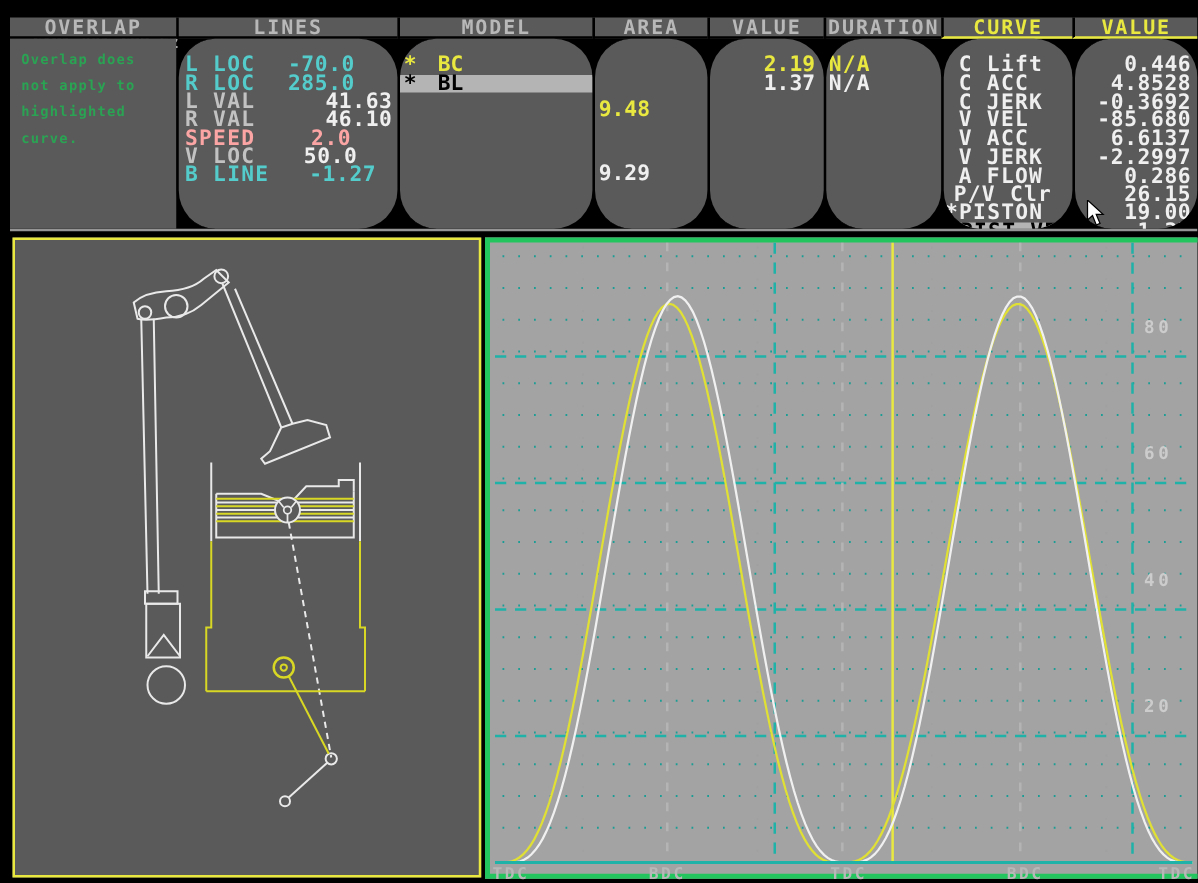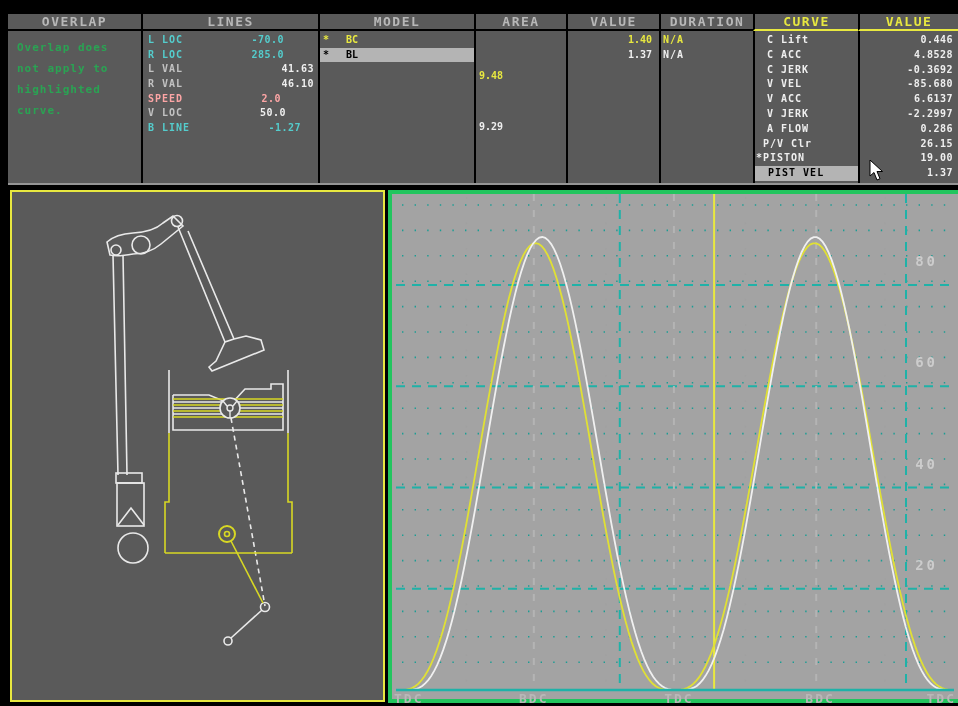--- a/index.html
+++ b/index.html
@@ -13,24 +13,24 @@
   .c-yellow{color:#e8e840;} .c-cyan{color:#54cccc;} .c-white{color:#efefef;}
   .c-gray{color:#c2c2c2;} .c-bgreen{color:#fca5a5;}
   #titlebar span{display:inline-block;}
   
   #hdr-row,#content-row{left:8px;width:950px;display:grid;
      grid-template-columns:133px 177px 156px 92px 93px 94px 105px 100px;}
   #hdr-row{top:14px;height:17px;}
   #content-row{top:31px;height:152px;border-bottom:2px solid #959595;}
   .col{background:#5a5a5a;border-left:2px solid #000;box-sizing:border-box;overflow:hidden;}
   .col:first-child{border-left:none;}
-  .hcell{color:#b8b8b8;font-size:13px;line-height:15px;text-align:center;
+  .hcell{color:#b8b8b8;font-size:16px;line-height:15px;text-align:center;
          letter-spacing:1.5px;border-bottom:2px solid #000;}
   .hcell.hy{color:#e8e840;border-bottom:2px solid #e8e840;}
-  .pcell{padding-top:2px;font-size:10px;}
+  .pcell{padding-top:14px;font-size:17px;border-radius:31px;}
   .row{height:14.7px;line-height:14.7px;display:flex;white-space:pre;}
   .row .lab{padding-left:5px;letter-spacing:1px;}
   .row .val{flex:1;text-align:right;letter-spacing:0.5px;}
   .pra{padding-right:34px;} .prb{padding-right:4px;} .prc{padding-right:37px;}
   .prd{padding-right:32px;} .pre{padding-right:17px;}
   .hl{background:#b4b4b4;color:#000;}
   .mark{padding-left:3px;} .mlab{margin-left:17px;}
   .arow{height:14.7px;line-height:14.7px;padding-left:3px;margin-top:36px;}
   .vrow{height:14.7px;line-height:14.7px;text-align:right;padding-right:7px;}
   .drow{height:14.7px;line-height:14.7px;padding-left:2px;letter-spacing:1px;}
@@ -91,21 +91,21 @@
     <div class="row c-yellow"><span class="mark">*</span><span class="mlab">BC</span></div>
     <div class="row hl"><span class="mark">*</span><span class="mlab">BL</span></div>
   </div>
 
   <div class="col pcell">
     <div class="arow c-yellow">9.48</div>
     <div class="arow c-white">9.29</div>
   </div>
 
   <div class="col pcell">
-    <div class="vrow c-yellow">1.40</div>
+    <div class="vrow c-yellow">2.19</div>
     <div class="vrow c-white">1.37</div>
   </div>
 
   <div class="col pcell">
     <div class="drow c-yellow">N/A</div>
     <div class="drow c-white">N/A</div>
   </div>
 
   <div class="col pcell">
     <div class="crow c-white pl12">C Lift</div>

